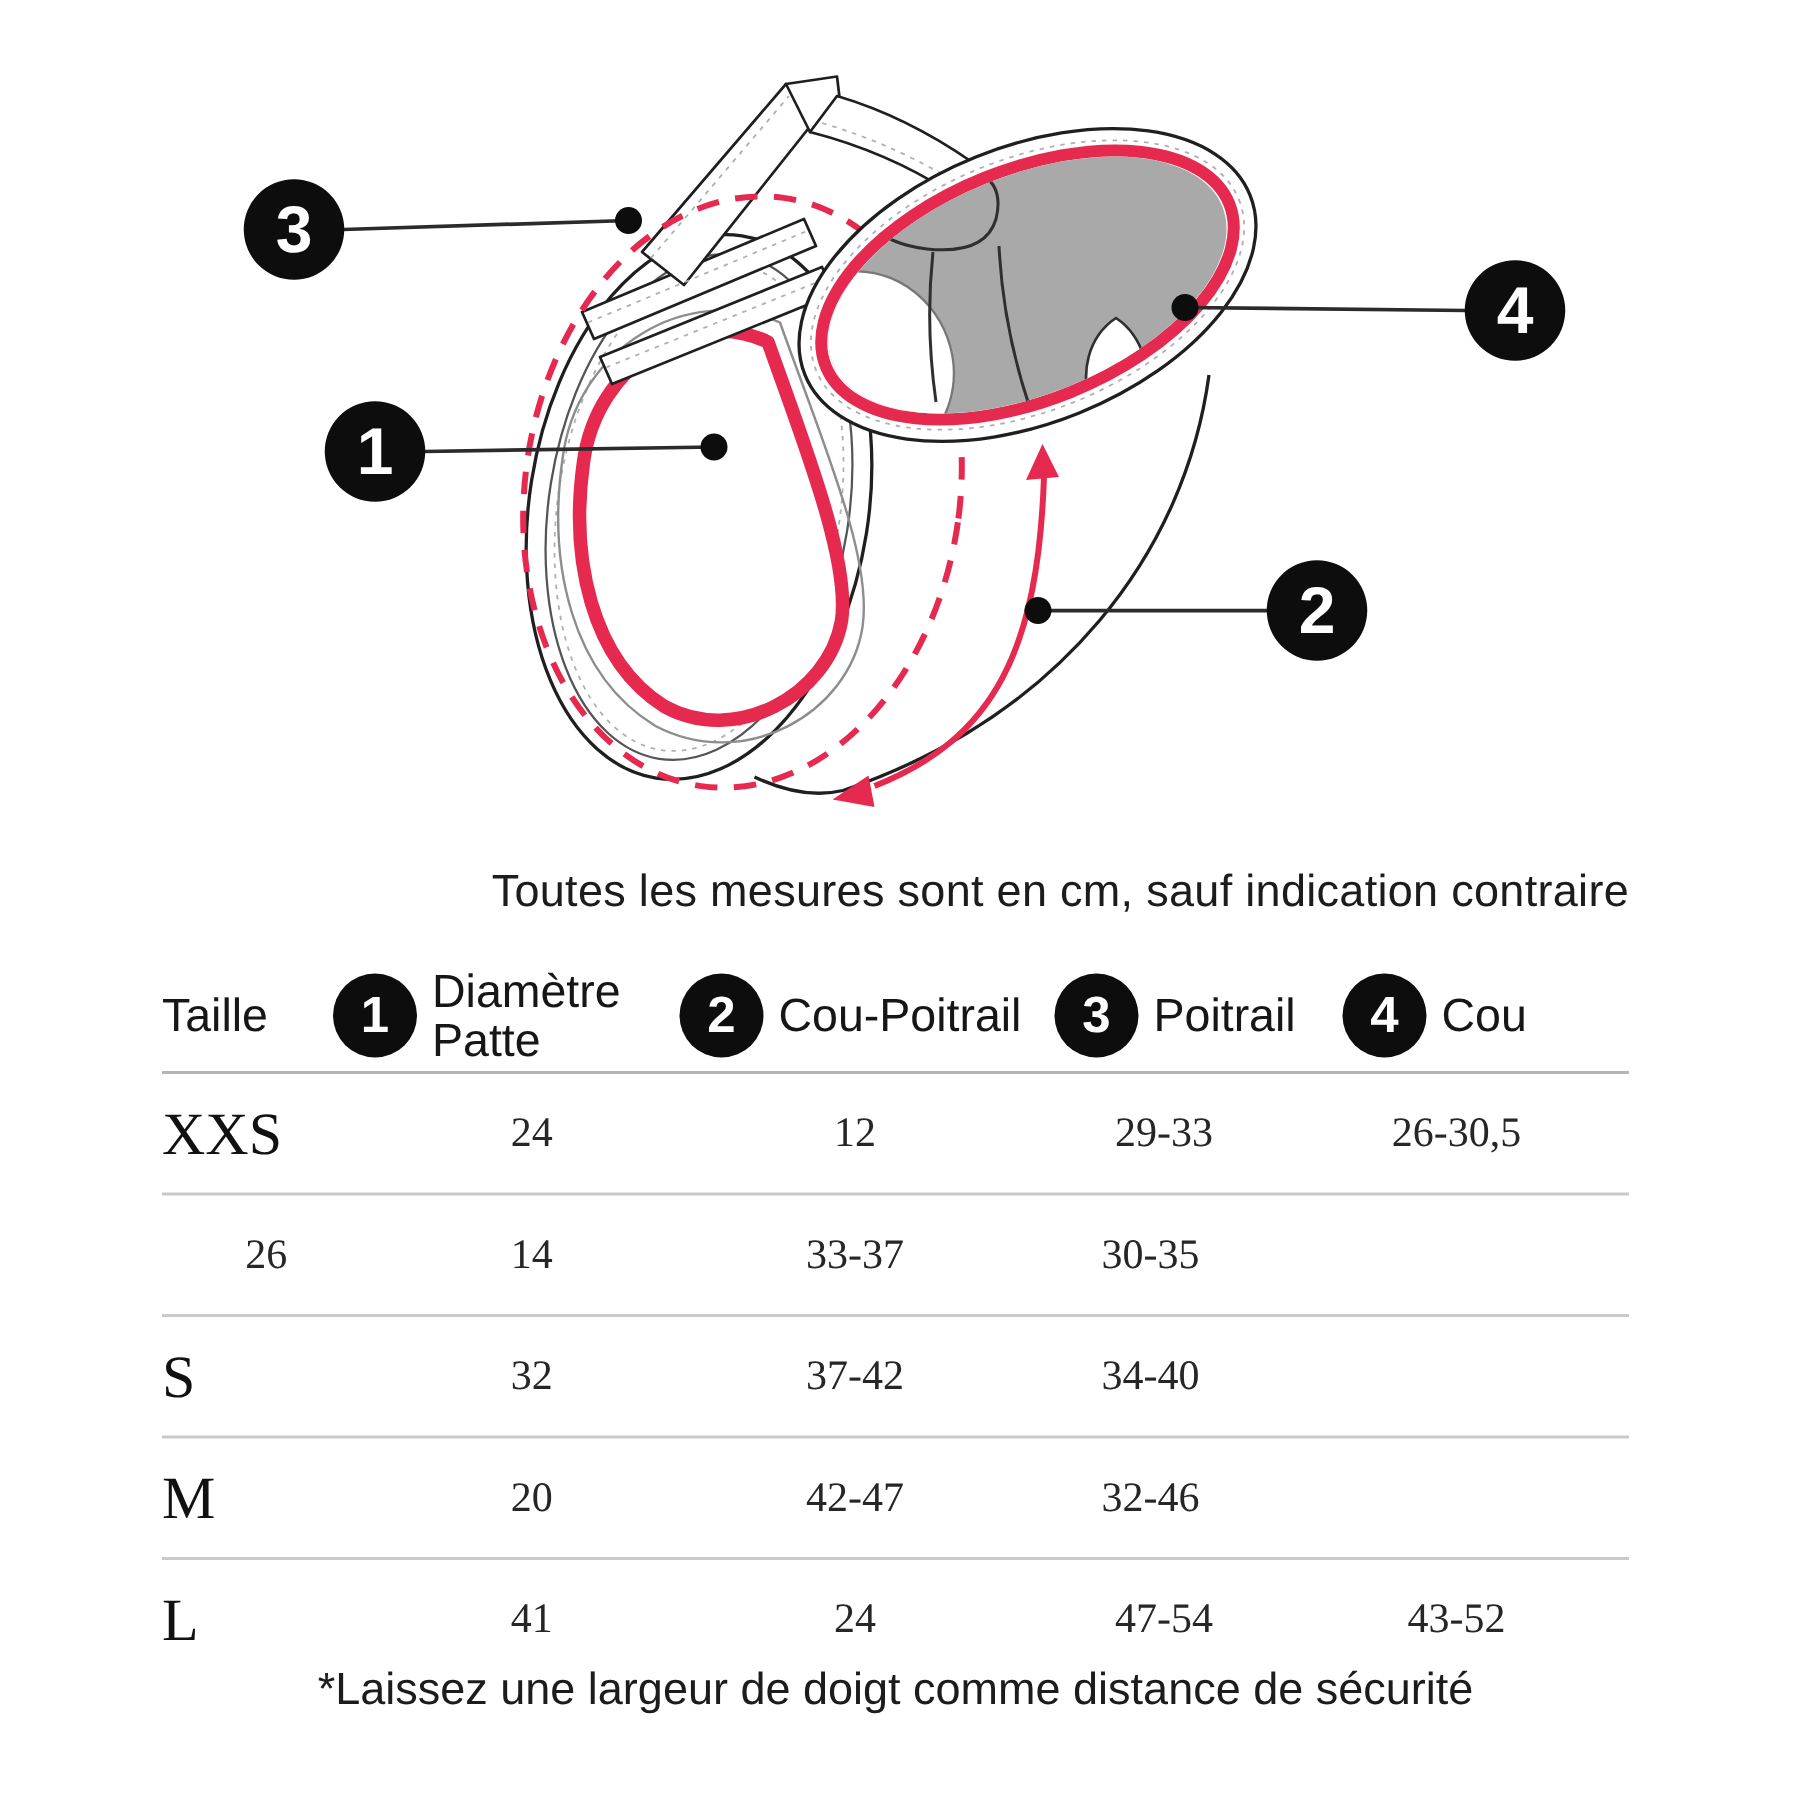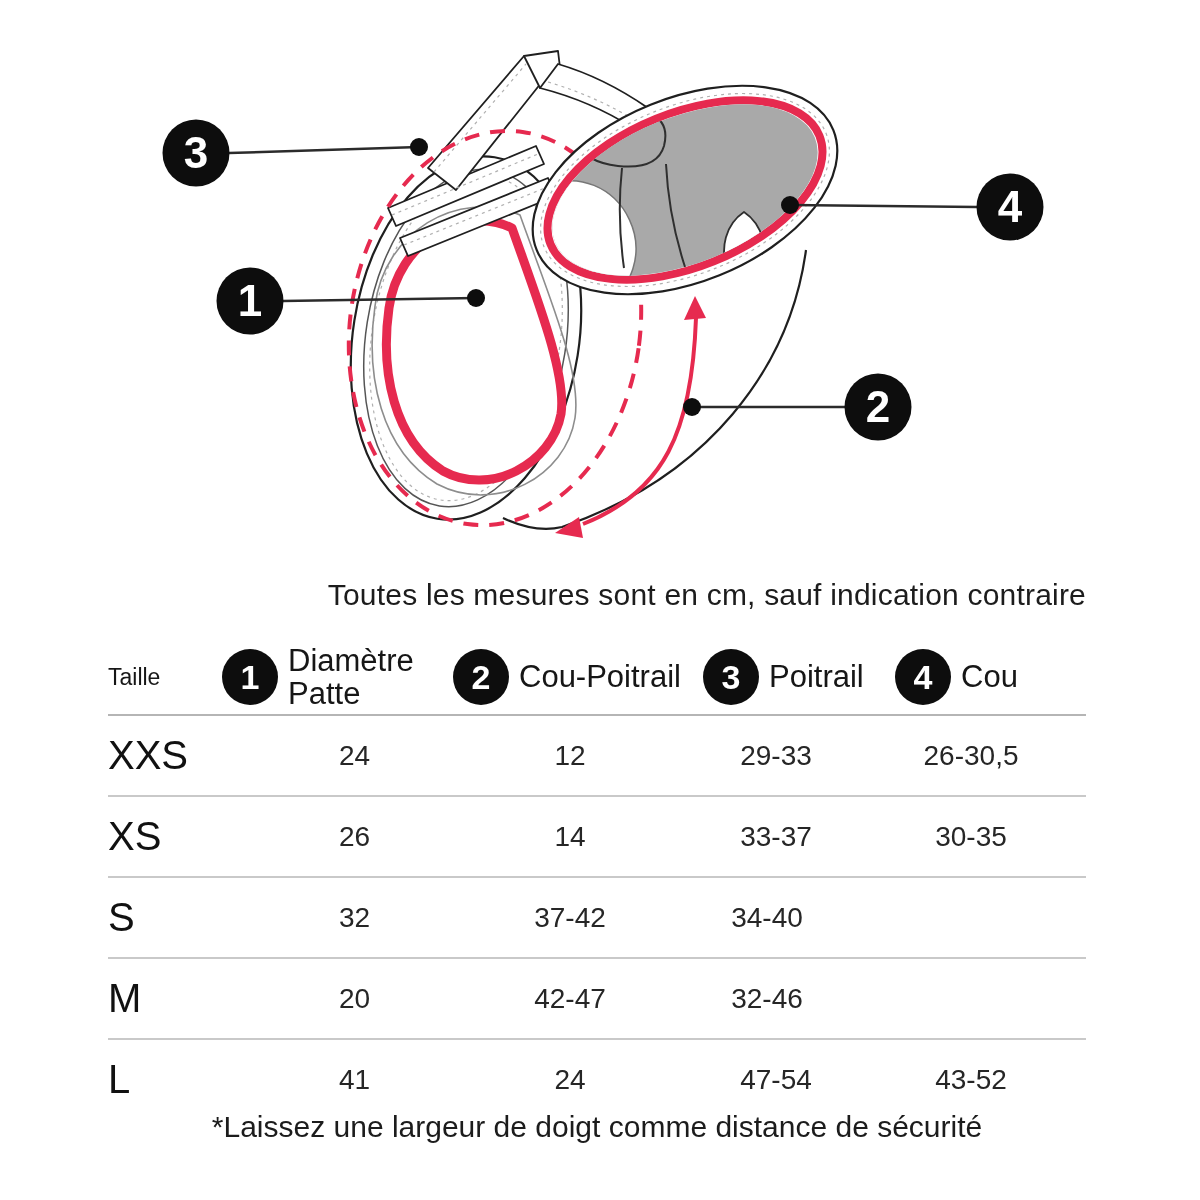--- a/index.html
+++ b/index.html
@@ -7,29 +7,29 @@
        font-family:"Liberation Sans","DejaVu Sans",sans-serif;color:#1a1a1a;}
 
   .illustration{position:absolute;top:0;left:0;width:1200px;height:560px;}
 
   .note{position:absolute;top:578px;left:108px;width:978px;text-align:right;
         font-size:30px;letter-spacing:.2px;color:#1c1c1c;}
 
   .size-table{position:absolute;top:640px;left:108px;width:978px;}
   .thead{display:grid;grid-template-columns:139px 215px 216px 196px 212px;
          height:74px;align-items:center;border-bottom:2px solid #b5b5b5;}
-  .size-col-header{font-size:23px;color:#161616;}
+  .size-col-header{font-size:31px;color:#161616;}
   .col-header{display:flex;align-items:center;gap:10px;font-size:31px;line-height:1.08;color:#161616;}
   .hc1{margin-left:-25px;} .hc2{margin-left:-9px;} .hc3{margin-left:25px;} .hc4{margin-left:21px;}
   .num-badge{width:56px;height:56px;min-width:56px;border-radius:50%;background:#0d0d0d;color:#fff;
              display:flex;align-items:center;justify-content:center;
              font-size:34px;font-weight:600;}
   .hlabel{white-space:nowrap;}
   .trow{display:grid;grid-template-columns:139px 215px 216px 196px 212px;
-        height:79px;align-items:center;border-bottom:2px solid #c9c9c9;}
+        height:79px;align-items:center;border-bottom:2px solid #c9c9c9;font-family:Liberation Serif, serif;}
   .trow:last-child{border-bottom:none;}
   .size-cell{font-size:40px;color:#111;}
   .val-cell{font-size:28px;font-weight:300;color:#262626;text-align:center;}
   .val-cell.c4{padding-right:18px;}
 
   .footnote{position:absolute;top:1110px;left:108px;width:978px;text-align:center;
             font-size:30px;color:#1c1c1c;}
 </style>
 </head>
 <body>
@@ -138,21 +138,20 @@
   </div>
 
   <div class="trow">
     <div class="size-cell">XXS</div>
     <div class="val-cell">24</div>
     <div class="val-cell">12</div>
     <div class="val-cell">29-33</div>
     <div class="val-cell c4">26-30,5</div>
   </div>
   <div class="trow">
-    <div class="size-cell">XS</div>
     <div class="val-cell">26</div>
     <div class="val-cell">14</div>
     <div class="val-cell">33-37</div>
     <div class="val-cell c4">30-35</div>
   </div>
   <div class="trow">
     <div class="size-cell">S</div>
     <div class="val-cell">32</div>
     <div class="val-cell">37-42</div>
     <div class="val-cell c4">34-40</div>

